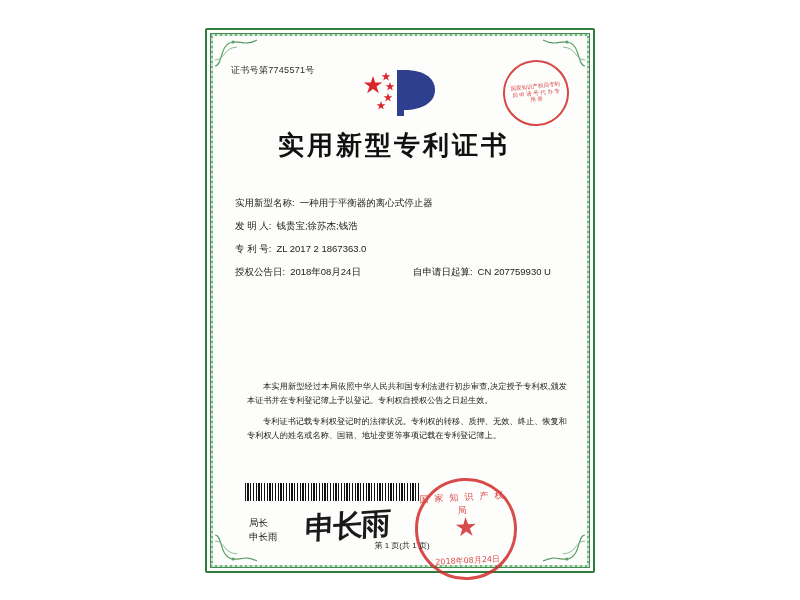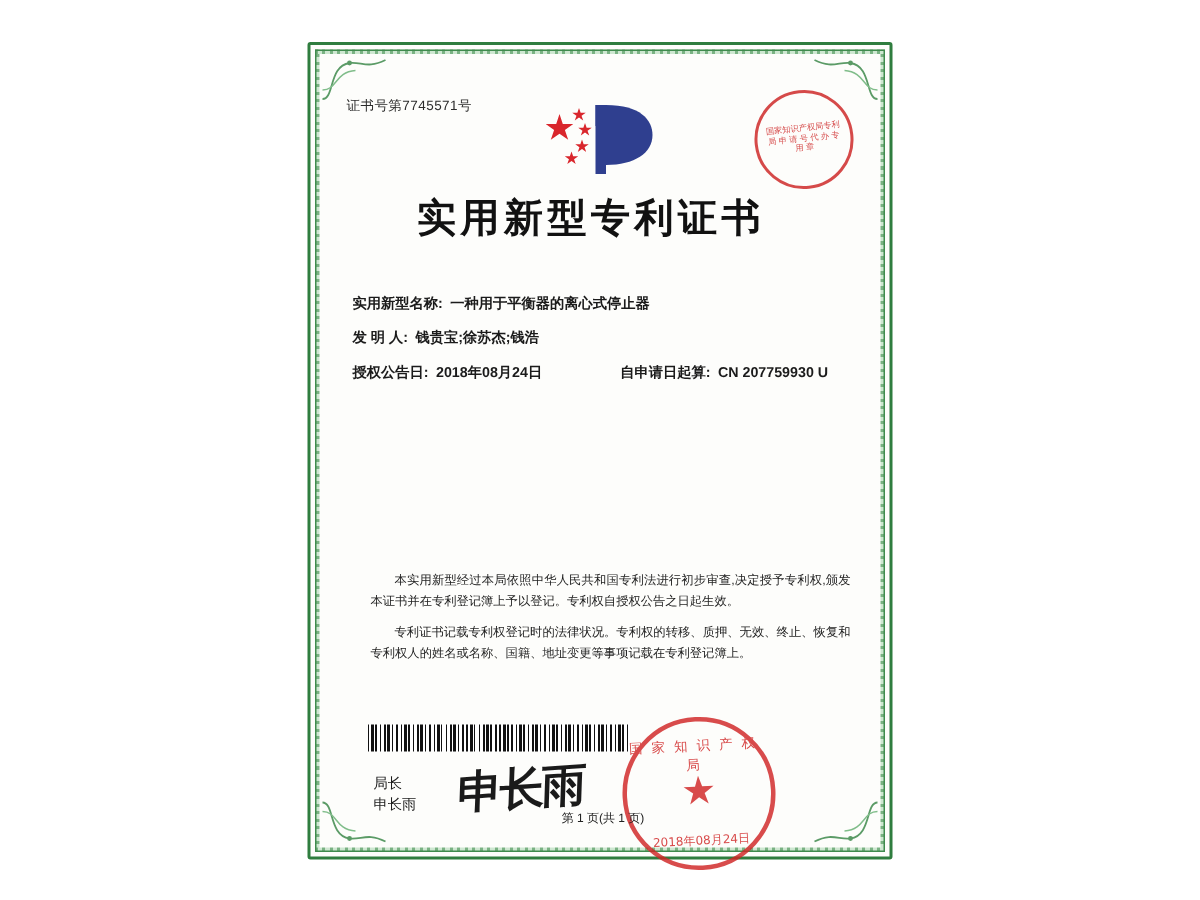--- a/index.html
+++ b/index.html
@@ -109,21 +109,20 @@
     top: 170px;
     font-size: 9.5px;
     color: #1b1b1b;
     line-height: 1.1;
   }
   .field-row {
     display: flex;
     align-items: center;
     margin-bottom: 12.5px;
     white-space: nowrap;
-    font-weight: bold;
   }
   .field-label {
     display: inline-block;
     color: #1b1b1b;
   }
   .field-value {
     display: inline-block;
     margin-left: 5px;
     color: #1b1b1b;
   }
@@ -309,20 +308,24 @@
 
     <div class="fields">
       <div class="field-row">
         <span class="field-label">实用新型名称:</span>
         <span class="field-value">一种用于平衡器的离心式停止器</span>
       </div>
       <div class="field-row">
         <span class="field-label">发 明 人:</span>
         <span class="field-value">钱贵宝;徐苏杰;钱浩</span>
       </div>
+      <div class="field-row">
+        <span class="field-label">专 利 号:</span>
+        <span class="field-value">ZL 2017 2 1867363.0</span>
+      </div>
       <div class="field-row inline2">
         <span class="field-label">授权公告日:</span>
         <span class="field-value">2018年08月24日</span>
         <span class="field-label field-label2">自申请日起算:</span>
         <span class="field-value">CN 207759930 U</span>
       </div>
     </div>
 
     <div class="body-text">
       <p>本实用新型经过本局依照中华人民共和国专利法进行初步审查,决定授予专利权,颁发本证书并在专利登记簿上予以登记。专利权自授权公告之日起生效。</p>

